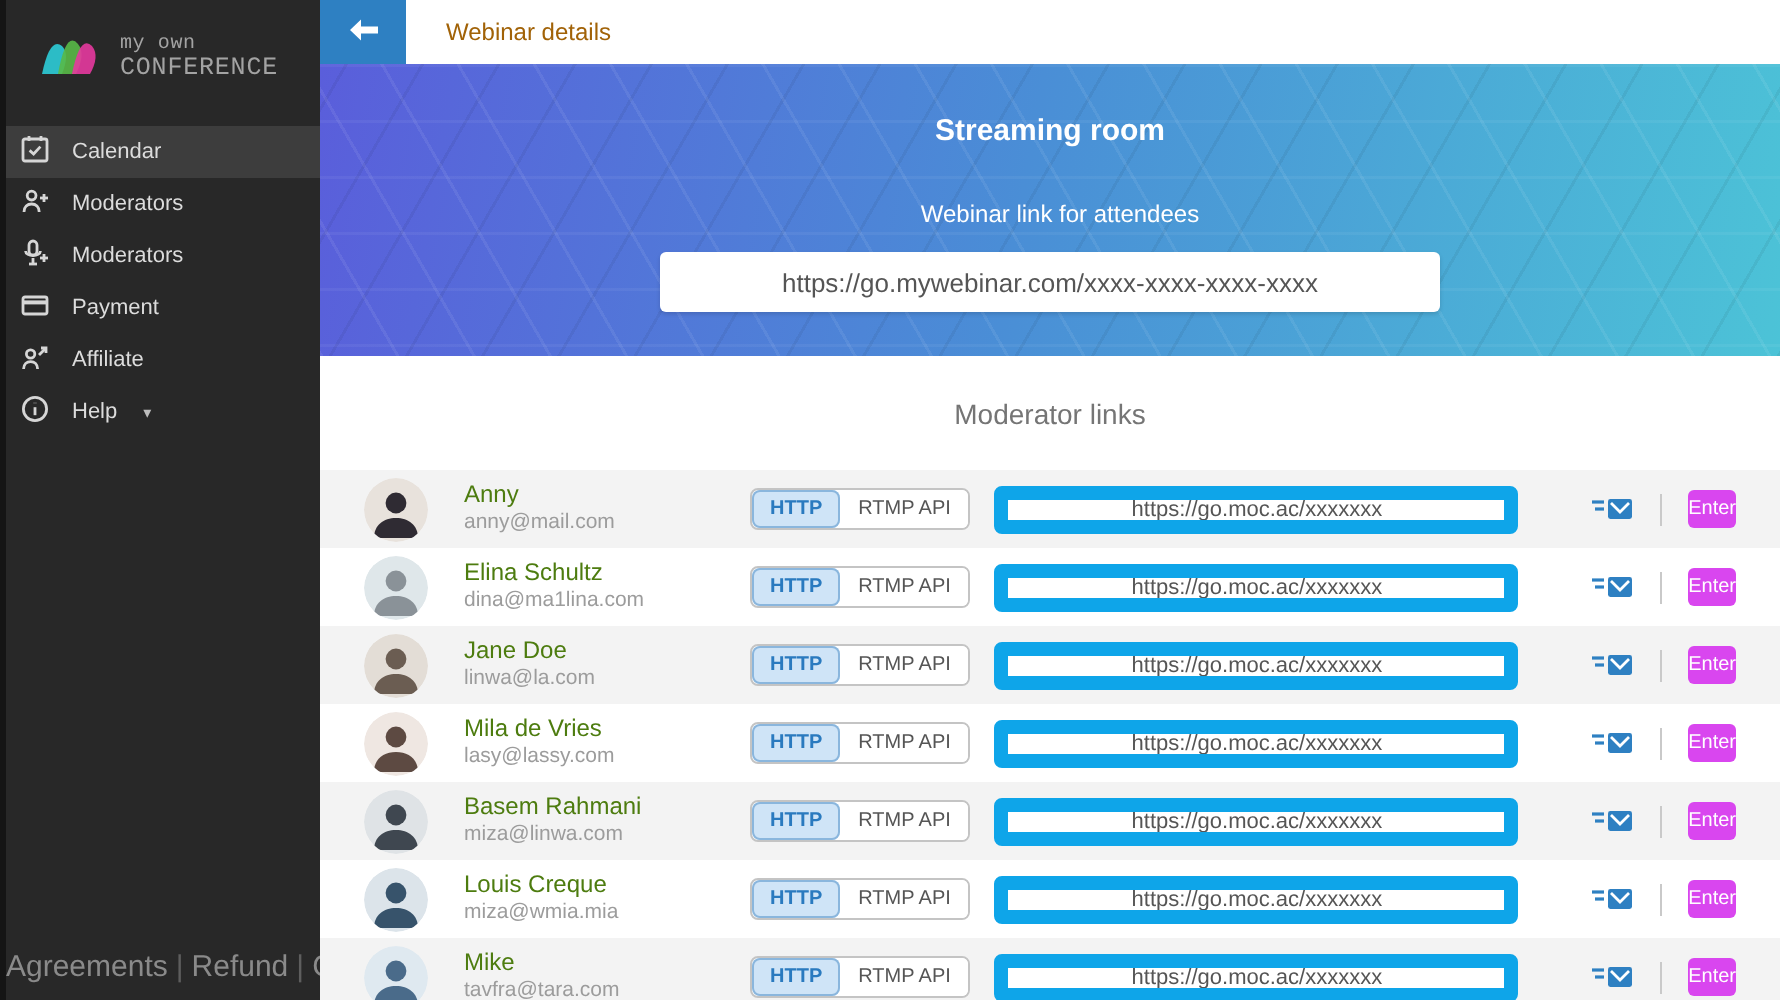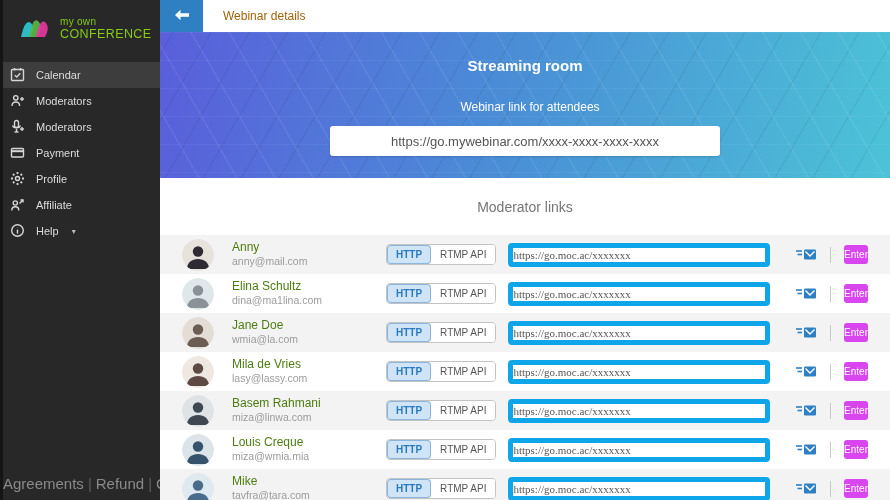--- a/index.html
+++ b/index.html
@@ -1,21 +1,21 @@
 <!DOCTYPE html>
 <html><head>
 <meta charset="utf-8">
 <style>
   * { margin:0; padding:0; box-sizing:border-box; }
   html,body { width:890px; height:500px; overflow:hidden; font-family:"Liberation Sans", sans-serif; background:#fff; }
 
   
   .sidebar { position:absolute; left:0; top:0; width:160px; height:500px; background:#282828; border-left:3px solid #151515; }
   .logo { display:flex; align-items:center; gap:7px; padding:14px 10px 12px 16px; }
-  .logo-text { color:#84cc16; line-height:1.05; }
+  .logo-text { color:#a3a3a3; line-height:1.05;font-family:Liberation Mono, monospace; }
   .logo-text .l1 { font-size:10px; letter-spacing:.3px; }
   .logo-text .l2 { font-size:12.5px; letter-spacing:.4px; }
   .nav { margin-top:6px; }
   .nav-item { display:flex; align-items:center; gap:11px; height:26px; padding-left:7px; color:#dcdcdc; font-size:11px; cursor:pointer; }
   .nav-item.active { background:#3d3d3d; }
   .nav-item svg { flex:0 0 auto; }
   .caret { font-size:8px; color:#bdbdbd; margin-left:2px; }
   .side-footer { position:absolute; bottom:8px; left:0; width:100%; text-align:center; font-size:15px; color:#8a8a8a; }
   .side-footer .sep { color:#5e5e5e; margin:0 4px; }
   .side-footer a { color:#8a8a8a; text-decoration:none; cursor:pointer; }
@@ -41,24 +41,24 @@
 
   .mod-heading { text-align:center; padding:21px 0 20px; font-size:14px; color:#757575; }
 
   
   .row { display:flex; align-items:center; height:39px; padding:0 22px; background:#fff; }
   .row.alt { background:#f3f3f3; }
   .avatar { width:32px; height:32px; border-radius:50%; overflow:hidden; flex:0 0 auto; }
   .who { margin-left:18px; width:140px; flex:0 0 auto; }
   .who .name { font-size:12px; color:#4d7c0f; line-height:1.25; }
   .who .email { font-size:10.5px; color:#9c9c9c; line-height:1.25; }
-  .toggle { display:inline-flex; border:1px solid #c4c4c4; border-radius:4px; background:#fff; overflow:hidden; height:21px; flex:0 0 auto; margin-left:14px; }
+  .toggle { display:inline-flex; border:1px solid #c4c4c4; border-radius:4px; background:#fff; overflow:hidden; height:21px; flex:0 0 auto; margin-left:3px; }
   .seg { border:none; background:#fff; color:#555; font-size:10px; padding:0 9px; height:100%; cursor:pointer; font-family:"Liberation Sans",sans-serif; }
   .seg.active { background:#cfe4f7; color:#2a7abf; font-weight:bold; box-shadow:inset 0 0 0 1px #8ab6dd; border-radius:4px; }
-  .link { margin-left:12px; width:262px; height:24px; border:5px solid #0ea5e9; border-radius:4px; background:#fff; font-size:11px; color:#555; font-family:Liberation Serif, serif; }
+  .link { margin-left:12px; width:262px; height:24px; border:7px solid #0ea5e9; border-radius:4px; background:#fff; text-align:center; font-size:11px; color:#555; font-family:Liberation Sans, sans-serif; }
   .spacer { flex:1; }
   .send { display:inline-flex; align-items:center; cursor:pointer; }
   .vdiv { width:1px; height:16px; background:#c9c9c9; margin:0 13px; }
   .enter-btn { background:#d946ef; color:#fff; border:none; border-radius:3px; font-size:10px; padding:4px 0; cursor:pointer; font-family:"Liberation Sans",sans-serif; }
 </style>
 </head>
 <body>
 
 <div class="sidebar">
   <div class="logo">
@@ -116,38 +116,20 @@
         <svg width="15" height="15" viewBox="0 0 15 15" fill="none" stroke="#d6d6d6" stroke-width="1.4">
           <rect x="1.5" y="3.5" width="12" height="8.5" rx="1"></rect>
           <line x1="1.5" y1="6.2" x2="13.5" y2="6.2" stroke-width="2"></line>
         </svg>
       </span>
       <span>Payment</span>
     </div>
     <div class="nav-item">
       <span>
         <svg width="15" height="15" viewBox="0 0 15 15" fill="none" stroke="#d6d6d6" stroke-width="1.4">
-          <circle cx="7.5" cy="7.5" r="2"></circle>
-          <g stroke-width="1.8">
-            <line x1="7.5" y1="1" x2="7.5" y2="3"></line>
-              <line x1="7.5" y1="12" x2="7.5" y2="14"></line>
-            <line x1="1" y1="7.5" x2="3" y2="7.5"></line>
-              <line x1="12" y1="7.5" x2="14" y2="7.5"></line>
-            <line x1="3" y1="3" x2="4.4" y2="4.4"></line>
-              <line x1="10.6" y1="10.6" x2="12" y2="12"></line>
-            <line x1="12" y1="3" x2="10.6" y2="4.4"></line>
-              <line x1="4.4" y1="10.6" x2="3" y2="12"></line>
-          </g>
-        </svg>
-      </span>
-      <span>Profile</span>
-    </div>
-    <div class="nav-item">
-      <span>
-        <svg width="15" height="15" viewBox="0 0 15 15" fill="none" stroke="#d6d6d6" stroke-width="1.4">
           <circle cx="5.3" cy="6" r="2.1"></circle>
           <path d="M1.8 13.5 c0-2.4 1.6-3.7 3.5-3.7 c1.9 0 3.5 1.3 3.5 3.7"></path>
           <polyline points="9.5,6.5 13,3"></polyline>
             <polyline points="10.5,3 13,3 13,5.5"></polyline>
         </svg>
       </span>
       <span>Affiliate</span>
     </div>
     <div class="nav-item">
       <span>
@@ -252,21 +234,21 @@
       <div class="row alt">
     <div class="avatar">
       <svg width="32" height="32" viewBox="0 0 32 32">
         <circle class="av-bg" cx="16" cy="16" r="16" fill="#e3ddd6"></circle>
         <circle class="av-head" cx="16" cy="12.5" r="5.2" fill="#6b5d52"></circle>
         <path class="av-body" d="M5 30 c0-6.5 4.8-10 11-10 c6.2 0 11 3.5 11 10 Z" fill="#6b5d52"></path>
       </svg>
     </div>
     <div class="who">
       <div class="name">Jane Doe</div>
-      <div class="email">wmia@la.com</div>
+      <div class="email">linwa@la.com</div>
     </div>
     <div class="toggle">
       <button class="seg active">HTTP</button>
       <button class="seg">RTMP API</button>
     </div>
     <input class="link" readonly="" value="https://go.moc.ac/xxxxxxx" style="">
     <div class="spacer"></div>
     <span class="send">
       <svg width="22" height="15" viewBox="0 0 22 15">
         <line x1="1" y1="4" x2="7" y2="4" stroke="#2e80c2" stroke-width="1.6"></line>

